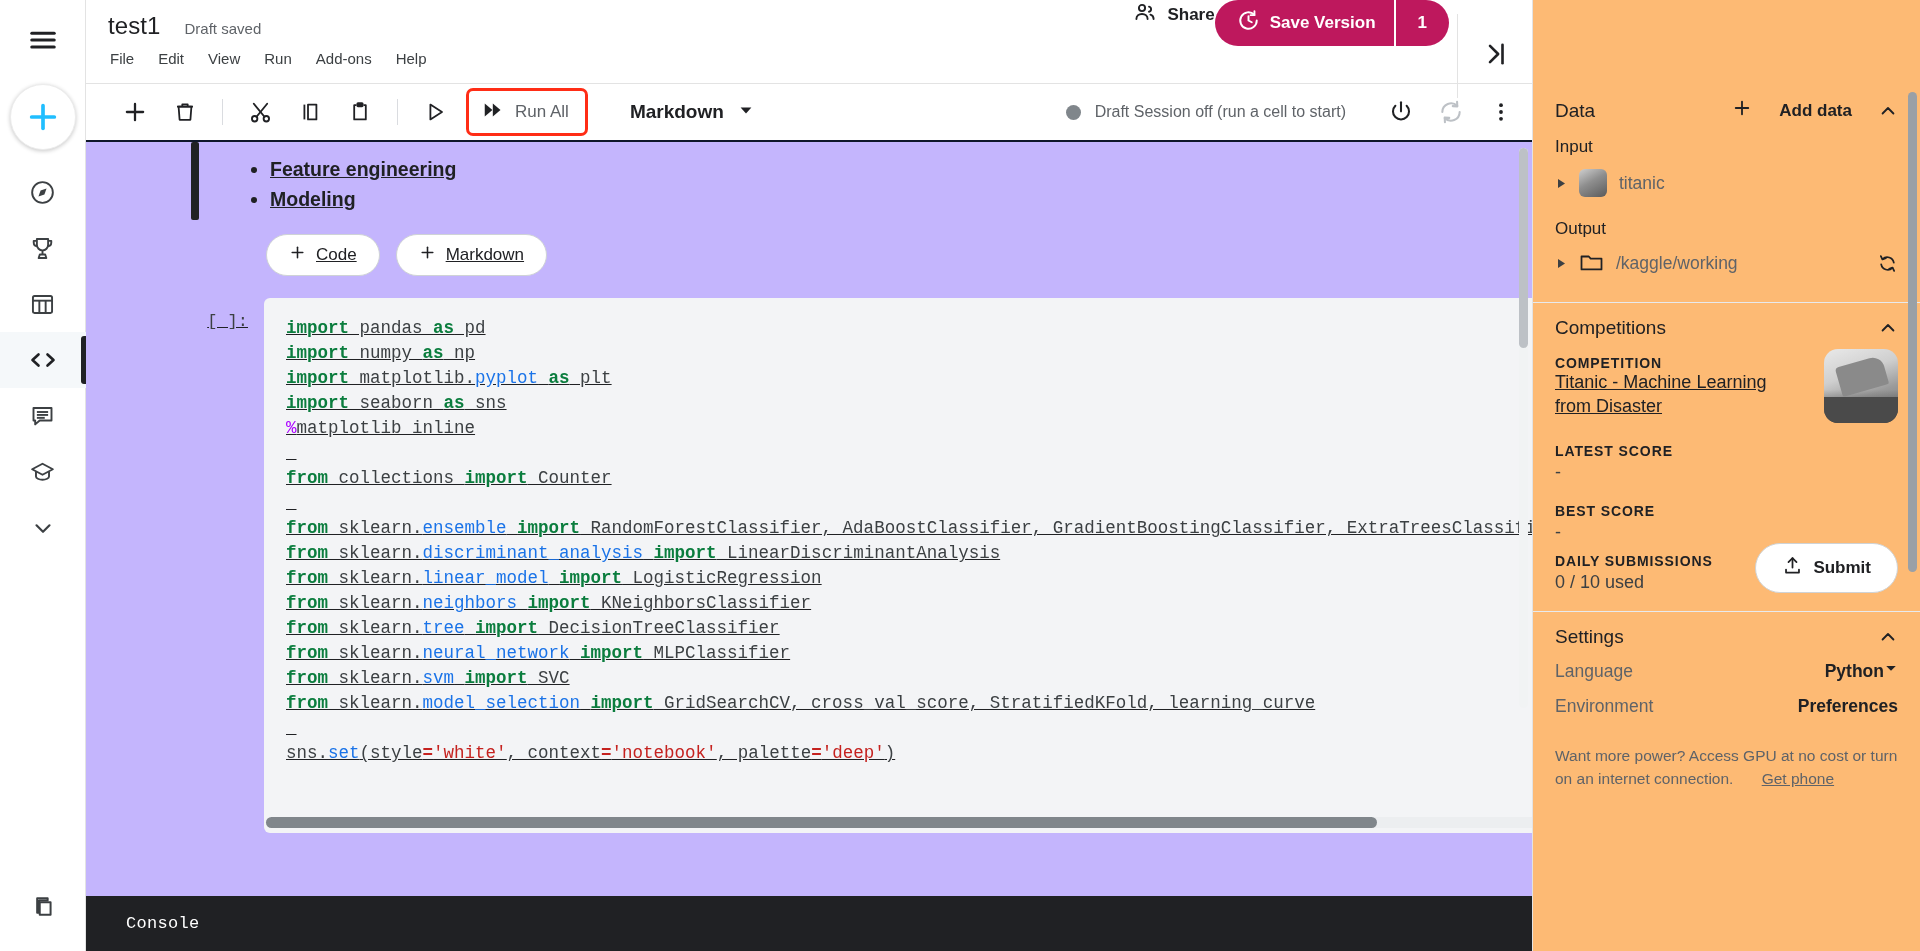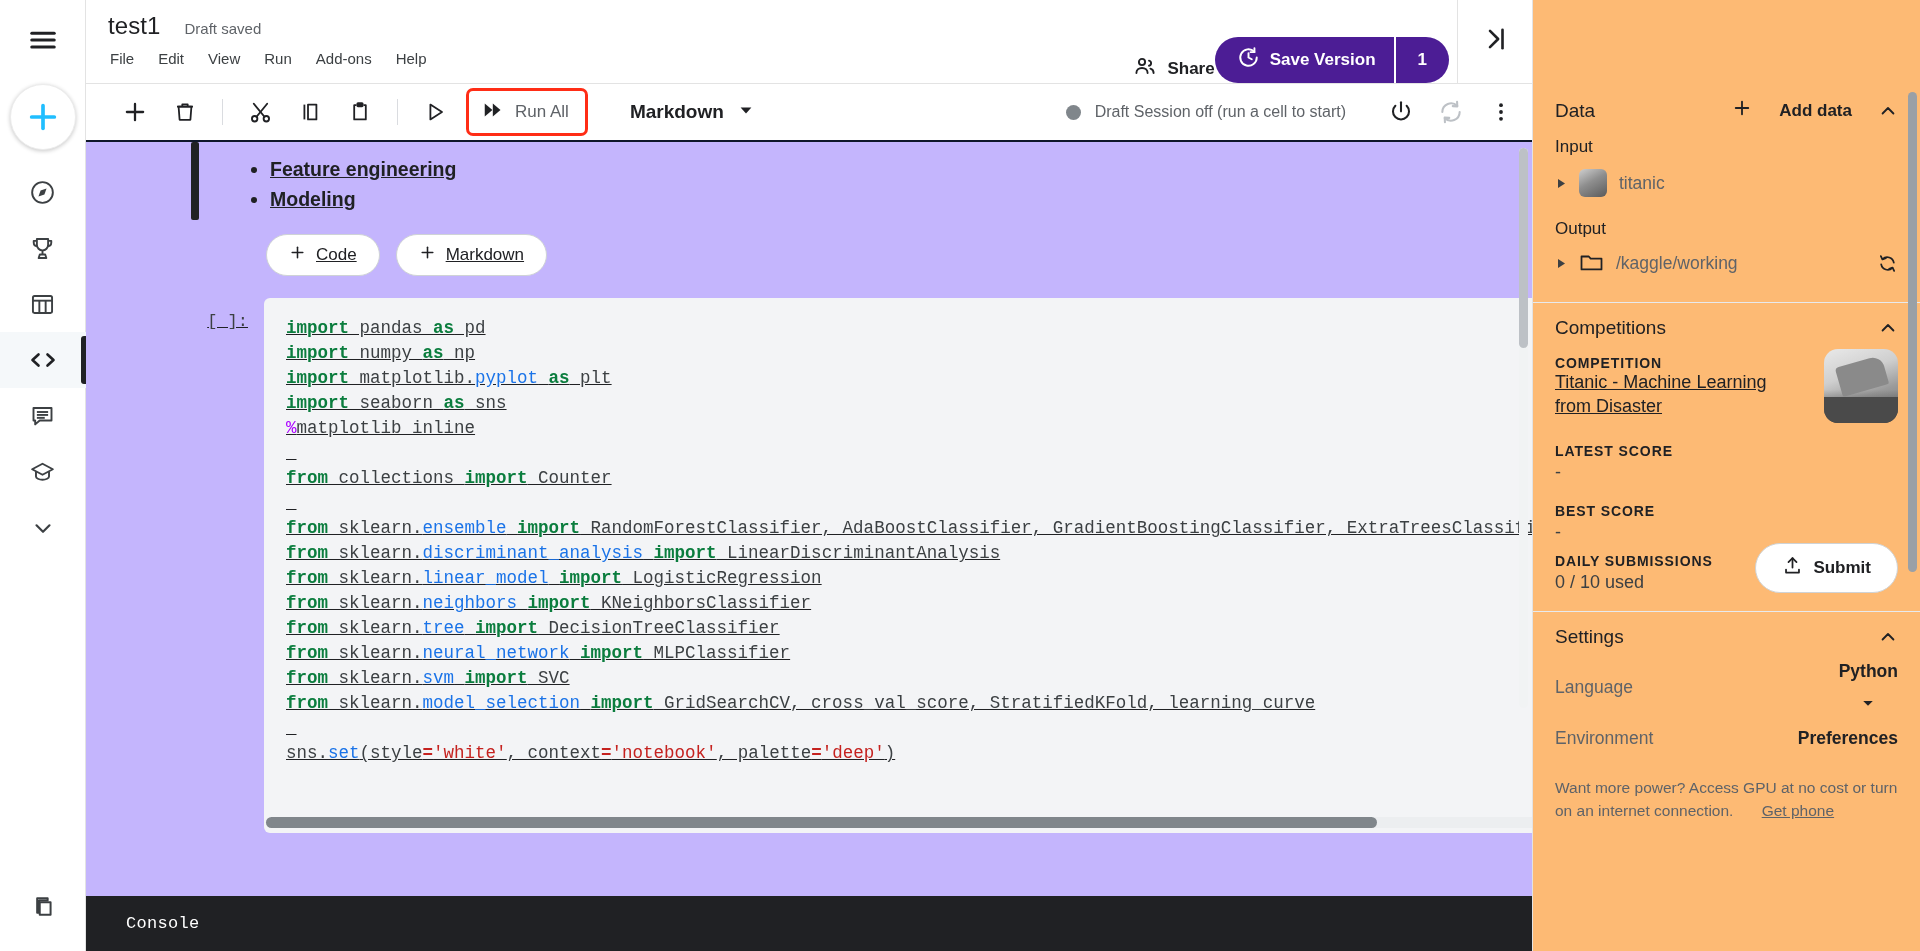--- a/index.html
+++ b/index.html
@@ -47,41 +47,41 @@
   #center {
     flex: 1 1 auto; display: flex; flex-direction: column;
     min-width: 0; height: 951px; position: relative;
   }
 
   
   #kernel-header {
     height: 84px; flex: 0 0 84px;
     display: flex; align-items: flex-start;
     border-bottom: 1px solid #e3e3e3;
-    padding: 0 0 0 22px;
+    padding: 0 0 12px 22px;
     position: relative;
   }
   #title-block { padding-top: 12px; }
   #title-row { display: flex; align-items: baseline; gap: 24px; }
   #kernel-title { font-size: 24px; font-weight: 400; color: #202124; letter-spacing: .1px; }
   #draft-status { font-size: 15px; color: #5f6368; }
   #menubar { display: flex; gap: 20px; margin-top: 8px; }
   .menu-item { font-size: 15px; color: #3c4043; cursor: pointer; padding: 2px 2px; }
 
   #header-right {
-    margin-left: auto; display: flex; align-items: flex-end; 
+    margin-left: auto; display: flex; align-items: flex-start; 
     padding-right: 0; padding-top: 14px; height: 100%;
   }
   #share-btn {
     display: flex; align-items: center; gap: 10px;
     font-size: 17px; font-weight: 700; color: #202124; cursor: pointer;
     margin-top: -14px;
   }
   #save-version-group {
-    display: flex; align-items: stretch; background: #4c1d95;
+    display: flex; align-items: stretch; background: #be185d;
     border-radius: 999px; color: #fff; height: 46px; cursor: pointer;
     margin-top: -14px; overflow: hidden;
   }
   #save-version-btn {
     display: flex; align-items: center; gap: 10px;
     padding: 0 18px 0 22px; font-size: 17px; font-weight: 700;
   }
   #save-version-count {
     display: flex; align-items: center; justify-content: center;
     padding: 0 22px; font-size: 17px; font-weight: 700;
@@ -275,21 +275,21 @@
     padding: 11px 26px; font-size: 17px; font-weight: 700;
     background: #fff; color: #202124; cursor: pointer;
   }
 
   .settings-row {
     display: flex; align-items: center; justify-content: space-between;
     padding: 7px 0;
   }
   .settings-label { font-size: 17.5px; color: #5f6368; }
   .settings-value { font-size: 17.5px; font-weight: 700; color: #202124; cursor: pointer; }
-  #language-value-wrap { display: flex; align-items: center; gap: 14px; cursor: pointer; flex-direction: column; }
+  #language-value-wrap { display: flex; align-items: flex-start; cursor: pointer; }
   #settings-note {
     font-size: 15.5px; color: #5f6368; line-height: 1.5; margin-top: 20px;
   }
   #get-phone-link { color: #5f6368; text-decoration: underline; cursor: pointer; margin-left: 24px; }
 
   #right-scrollbar {
     position: absolute; right: 3px; top: 92px; width: 9px; height: 480px;
     background: transparent;
   }
   #right-scrollbar-thumb {

